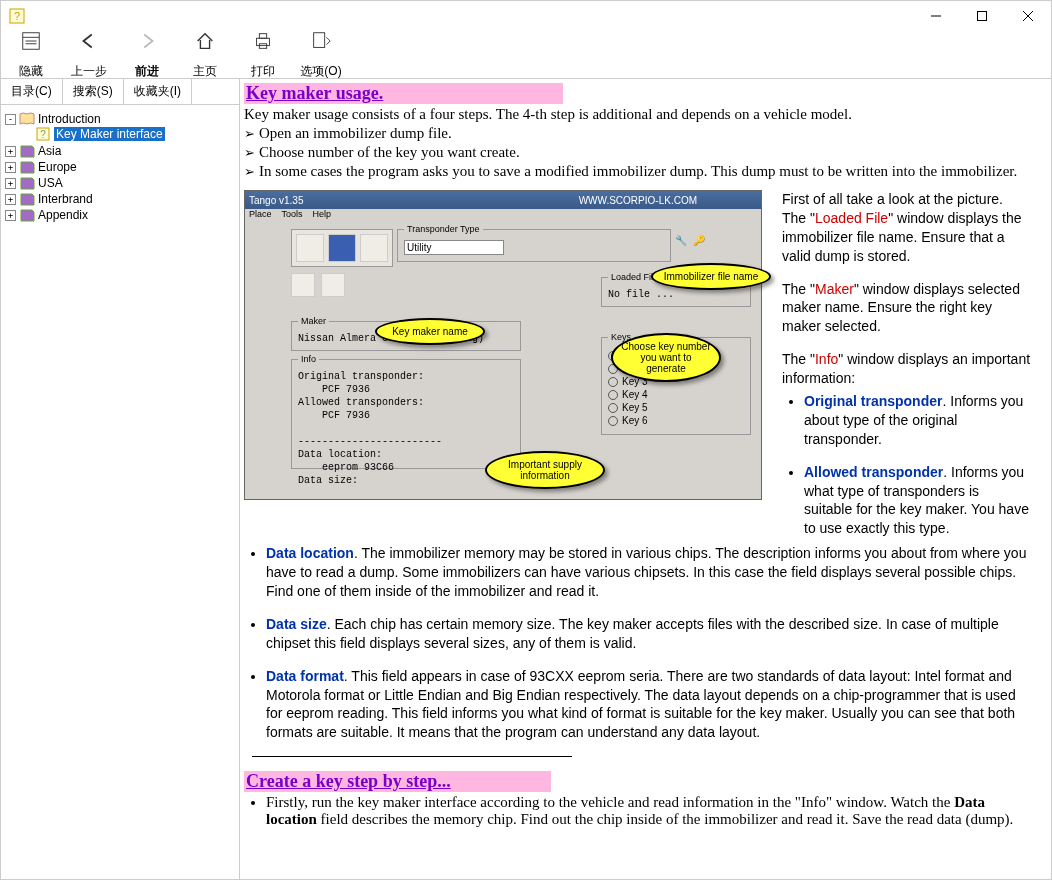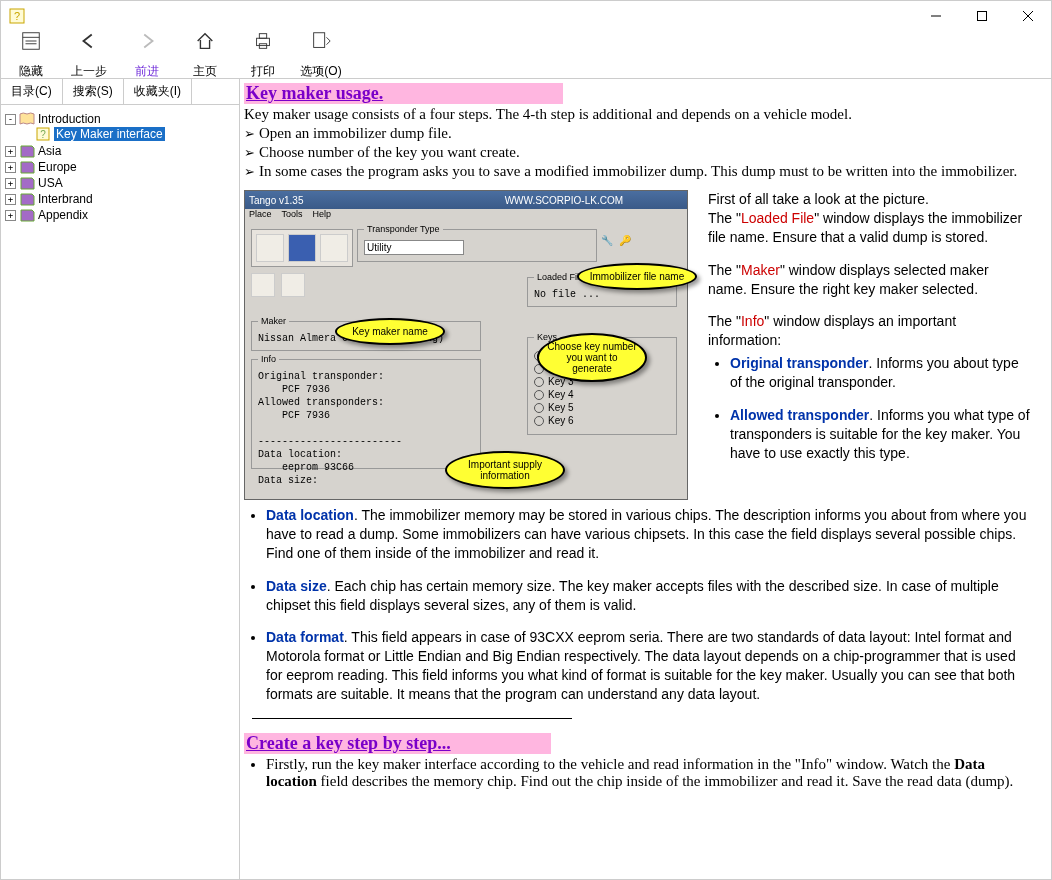--- a/index.html
+++ b/index.html
@@ -10,21 +10,21 @@
   .titlebar { height: 30px; display: flex; align-items: center; justify-content: space-between; padding: 0 0 0 8px; }
   .titlebar-left { display: flex; align-items: center; gap: 6px; }
   .titlebar-icon { width: 16px; height: 16px; }
   .titlebar-controls { display: flex; }
   .tb-btn { width: 46px; height: 30px; display: flex; align-items: center; justify-content: center; cursor: default; }
   .tb-btn svg { width: 10px; height: 10px; }
 
   
   .toolbar { height: 48px; border-bottom: 1px solid #ccc; display: flex; align-items: center; padding: 2px 8px; gap: 14px; }
   .tool-btn { display: flex; flex-direction: column; align-items: center; gap: 10px; width: 44px; cursor: default; }
-  .tool-btn.disabled { color: #6d28d9; }
+  .tool-btn.disabled { color: #000000; font-weight: bold; }
   .tool-icon { width: 24px; height: 24px; display: flex; align-items: center; justify-content: center; }
   .tool-label { font-size: 12px; }
 
   
   .main { flex: 1; display: flex; min-height: 0; }
   .sidebar { width: 239px; border-right: 1px solid #ccc; display: flex; flex-direction: column; }
   .tabs { display: flex; border-bottom: 1px solid #ccc; height: 26px; }
   .tab { padding: 4px 10px; border-right: 1px solid #ccc; font-size: 12px; cursor: default; display: flex; align-items: center; }
   .tab.active { background: #fff; }
   .tree { flex: 1; padding: 6px 4px; overflow: auto; font-size: 12px; }
@@ -39,25 +39,25 @@
 
   
   .content-wrap { flex: 1; display: flex; min-height: 0; }
   .content { flex: 1; overflow-y: scroll; padding: 4px 20px 4px 4px; font-family: "Times New Roman", serif; font-size: 15px; color: #000; }
   .content .h2 { background: #ffb6e0; color: #7a00c9; font-weight: bold; font-size: 18px; text-decoration: underline; display: inline-block; padding: 0 180px 0 2px; margin-bottom: 2px; }
   .content .h2.s2 { padding-right: 100px; }
   .content p { margin: 0 0 2px 0; }
   .content .arrow-item { display: flex; }
   .content .arrow-item::before { content: "➢"; margin-right: 4px; font-size: 13px; position: relative; top: 1px; }
   .fig-row { display: flex; gap: 20px; margin-top: 10px; align-items: flex-start; }
-  .figure { width: 444px; height: 310px; background: #d6d3ce; border: 1px solid #666; position: relative; font-family: Tahoma, sans-serif; font-size: 10px; color: #000; flex-shrink: 0; }
+  .figure { width: 518px; height: 310px; background: #d6d3ce; border: 1px solid #666; position: relative; font-family: Tahoma, sans-serif; font-size: 10px; color: #000; flex-shrink: 0; }
   .fig-titlebar { height: 18px; background: linear-gradient(#4a6ea0, #3a5a88); color: #fff; display: flex; align-items: center; padding: 0 4px; font-size: 10px; gap: 6px; }
   .fig-titlebar .url { margin-left: auto; margin-right: 60px; }
   .fig-menu { height: 14px; padding: 0 4px; font-size: 9px; display: flex; gap: 10px; }
-  .fig-body { padding: 6px; position: relative; height: calc(100% - 32px); }
+  .fig-body { padding: 6px; position: relative; height: calc(100% - 32px); margin-left: 40px; }
   .fig-toolbar { display: flex; gap: 4px; align-items: flex-start; }
   .fig-tbox { background: #e8e4de; border: 1px solid #999; display: flex; gap: 4px; padding: 4px; }
   .fig-iconbtn { width: 28px; height: 28px; background: #f0ede6; border: 1px solid #ccc; }
   .fig-group { border: 1px solid #999; padding: 10px 6px 6px; position: relative; margin-top: 4px; background: #d6d3ce; }
   .fig-group-label { position: absolute; top: -6px; left: 6px; background: #d6d3ce; padding: 0 3px; font-size: 9px; }
   .fig-select { width: 100px; border: 1px solid #888; background: #fff; padding: 1px 2px; font-size: 10px; }
   .fig-right-col { position: absolute; right: 10px; top: 50px; width: 150px; }
   .fig-keys { margin-top: 30px; }
   .fig-keys .k { display: flex; align-items: center; gap: 4px; font-size: 10px; margin: 2px 0; }
   .fig-keys .radio { width: 10px; height: 10px; border: 1px solid #555; border-radius: 50%; display: inline-block; }

